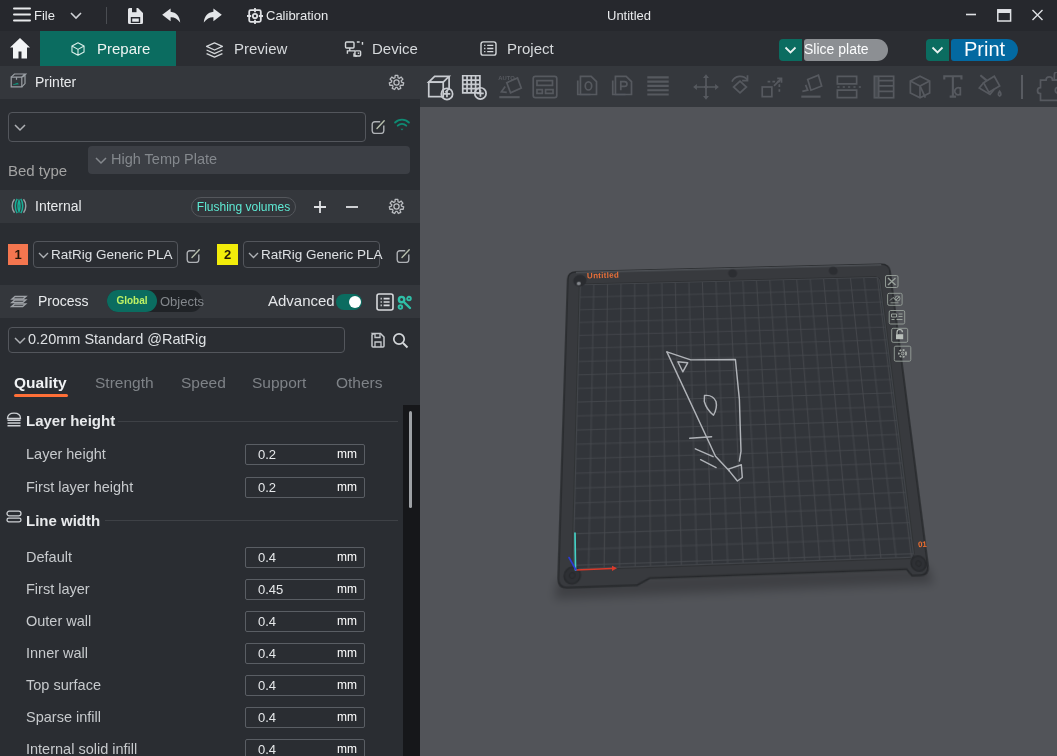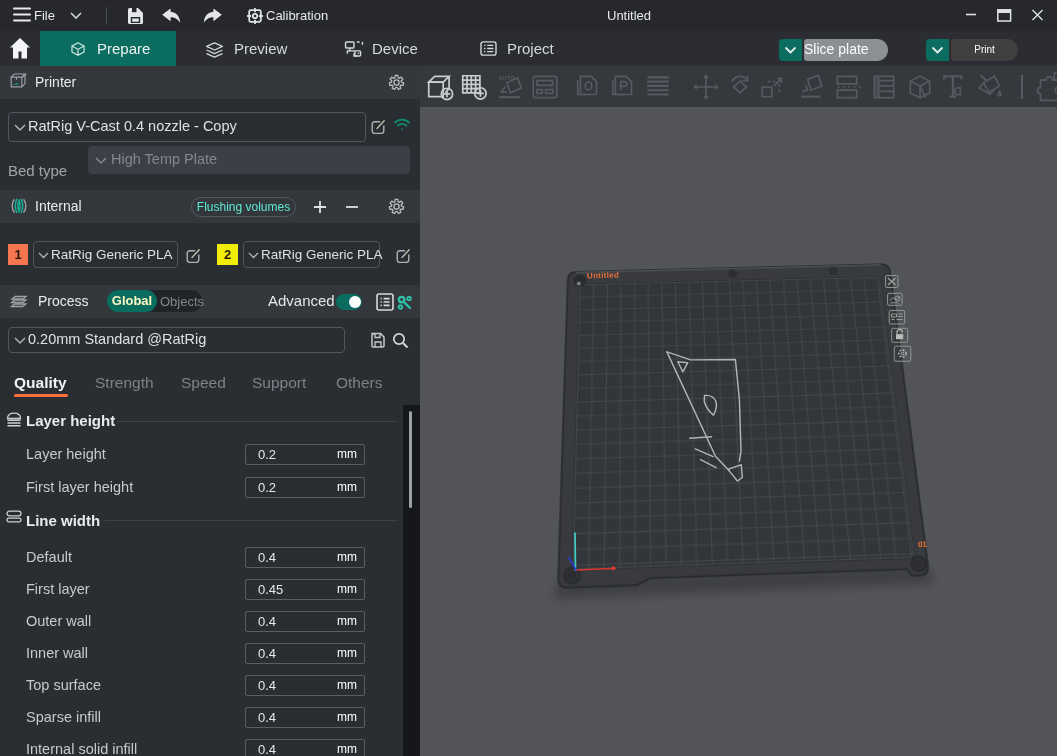--- a/index.html
+++ b/index.html
@@ -120,42 +120,41 @@
 <div class="txt" style="left:507px;top:9px;font-size:15px;color:#d6d9dc">Project</div>
 <div class="abs" style="left:779px;top:8px;width:23px;height:22px;background:#0b6c60;border-radius:4px 0 0 4px"></div>
 <svg class="abs" style="left:784px;top:15px" width="13" height="9" viewBox="0 0 13 9">
       <path d="M1.5 1.5l5 5 5-5" fill="none" stroke="#e8f1ef" stroke-width="1.8"></path>
     </svg>
 <div class="abs" style="left:804px;top:8px;width:84px;height:22px;background:#8c8f93;border-radius:3px 11px 11px 3px;color:#fbfcfd;font-size:14px;text-align:left;line-height:21px">Slice plate</div>
 <div class="abs" style="left:926px;top:8px;width:23px;height:22px;background:#0b6c60;border-radius:4px 0 0 4px"></div>
 <svg class="abs" style="left:931px;top:15px" width="13" height="9" viewBox="0 0 13 9">
       <path d="M1.5 1.5l5 5 5-5" fill="none" stroke="#e8f1ef" stroke-width="1.8"></path>
     </svg>
-<div class="abs" style="left:951px;top:8px;width:67px;height:22px;background:#404040;border-radius:3px 11px 11px 3px;color:#fbfcfd;font-size:10px;text-align:center;line-height:21px">Print</div>
+<div class="abs" style="left:951px;top:8px;width:67px;height:22px;background:#0369a1;border-radius:3px 11px 11px 3px;color:#fbfcfd;font-size:20px;text-align:center;line-height:21px">Print</div>
 </div>
 <div id="sidebar">
 <div class="hdr" style="top:0"></div>
 <svg class="abs" style="left:10px;top:7px" width="17" height="15" viewBox="0 0 17 15">
       <g fill="none" stroke="#9ba0a5" stroke-width="1.2">
         <path d="M1.2 4.2h10.6v9.6H1.2z"></path>
         <path d="M1.2 4.2 4.4 1h11.4l-3.2 3.2M11.8 13.8l3.2-3.2V1M11.8 4.2l3.2-3.2"></path>
         <path d="M6.5 4.2v2.6"></path>
       </g>
       <path d="M3 11.5l4.5-1.8 1.5 1.5-6 .8z" fill="#12967f"></path>
     </svg>
 <div class="txt" style="left:35px;top:8px;font-size:14px;color:#e8eaec">Printer</div>
 <svg class="abs gearw" style="left:388px;top:8px" width="17" height="17" viewBox="0 0 17 17">
       <path d="M7.15 1.43L9.85 1.43L10.02 3.74L11.28 4.34L13.19 3.04L14.87 5.15L13.17 6.72L13.48 8.08L15.70 8.76L15.09 11.39L12.81 11.04L11.93 12.13L12.78 14.29L10.35 15.46L9.20 13.45L7.80 13.45L6.65 15.46L4.22 14.29L5.07 12.13L4.19 11.04L1.91 11.39L1.30 8.76L3.52 8.08L3.83 6.72L2.13 5.15L3.81 3.04L5.72 4.34L6.98 3.74Z" fill="none" stroke="#b9bcc0" stroke-width="1.3" stroke-linejoin="round"></path>
       <circle cx="8.5" cy="8.5" r="2.6" fill="none" stroke="#b9bcc0" stroke-width="1.3"></circle>
     </svg>
 <div class="combo" style="left:8px;top:46px;width:358px;height:30px"></div>
 <svg class="abs" style="left:14px;top:58px" width="12" height="8" viewBox="0 0 12 8">
       <path d="M1 1l5 5 5-5" fill="none" stroke="#aeb1b5" stroke-width="1.5"></path>
     </svg>
-<div class="txt" style="left:28px;top:52px;font-size:14.5px;color:#dde0e3">RatRig V-Cast 0.4 nozzle - Copy</div>
 <svg class="abs editic" style="left:371px;top:53px" width="15" height="15" viewBox="0 0 15 15">
       <path d="M9.2 2.8H3.8A2.6 2.6 0 0 0 1.2 5.4v6.4a2.6 2.6 0 0 0 2.6 2.6h6.4a2.6 2.6 0 0 0 2.6-2.6V6.6" fill="none" stroke="#aeb1b5" stroke-width="1.4"></path>
       <path d="M6 9.5 13.2 1.8" stroke="#b8c0ae" stroke-width="1.4" stroke-linecap="round"></path>
     </svg>
 <svg class="abs" style="left:393px;top:51px" width="18" height="15" viewBox="0 0 19 15">
       <g fill="none" stroke="#0f8a73" stroke-width="2" stroke-linecap="round">
         <path d="M2.2 5.4a10.2 10.2 0 0 1 14.6 0"></path>
         <path d="M5 8.7a6.3 6.3 0 0 1 9 0"></path>
       </g>
       <path d="M8 12l1.5 1.8L11 12z" fill="#0f8a73"></path>
@@ -213,21 +212,21 @@
 <div class="hdr" style="top:219px"></div>
 <svg class="abs" style="left:10px;top:227px" width="18" height="16" viewBox="0 0 18 16">
       <g fill="none" stroke="#9ea2a7" stroke-width="1.3">
         <path d="M5 3.5h11l-3 2.5H2z"></path>
         <path d="M4.2 7h11l-3 2.5H1.2z" transform="translate(0.6,0)"></path>
         <path d="M5.5 10.5h11l-3 2.5H2.5z" transform="translate(-0.8,0.5)"></path>
       </g>
     </svg>
 <div class="txt" style="left:38px;top:227px;font-size:14px;color:#e8eaec">Process</div>
 <div class="abs" style="left:107px;top:224px;width:95px;height:22px;background:#202327;border-radius:11px"></div>
-<div class="abs" style="left:107px;top:224px;width:50px;height:22px;background:#0b6c60;border-radius:11px;color:#fef9c3;font-size:13px;font-weight:bold;text-align:center;line-height:21px">Global</div>
+<div class="abs" style="left:107px;top:224px;width:50px;height:22px;background:#0b6c60;border-radius:11px;color:#bef264;font-size:10px;font-weight:bold;text-align:center;line-height:21px">Global</div>
 <div class="txt" style="left:160px;top:228px;font-size:13px;color:#83878c">Objects</div>
 <div class="txt" style="left:268px;top:226px;font-size:15px;color:#e4e6e9">Advanced</div>
 <div class="abs" style="left:336px;top:228px;width:26px;height:16px;background:#0b6c60;border-radius:8px"></div>
 <div class="abs" style="left:349px;top:230px;width:12px;height:12px;background:#fff;border-radius:6px"></div>
 <svg class="abs" style="left:376px;top:227px" width="18" height="18" viewBox="0 0 18 18">
       <rect x="1" y="1" width="16" height="16" rx="2" fill="none" stroke="#d8dadd" stroke-width="1.6"></rect>
       <path d="M4.6 5.6h1.2M7.6 5.6h6M4.6 9h1.2M7.6 9h6M4.6 12.4h1.2M7.6 12.4h6" stroke="#d8dadd" stroke-width="1.7"></path>
     </svg>
 <svg class="abs" style="left:397px;top:229px" width="15" height="15" viewBox="0 0 15 15">
       <g stroke="#2fbfa7" fill="none">

